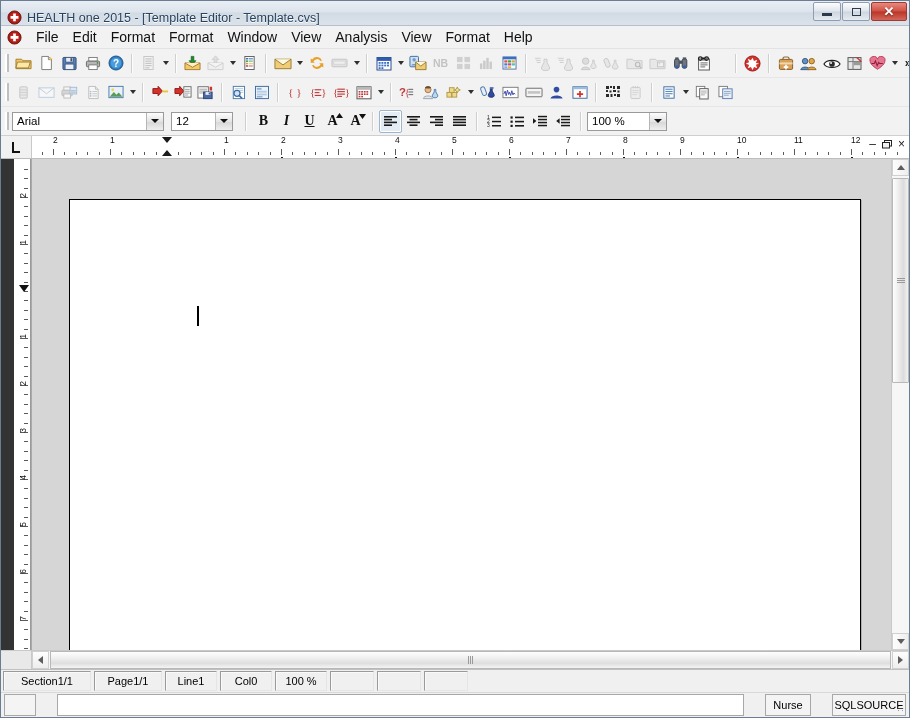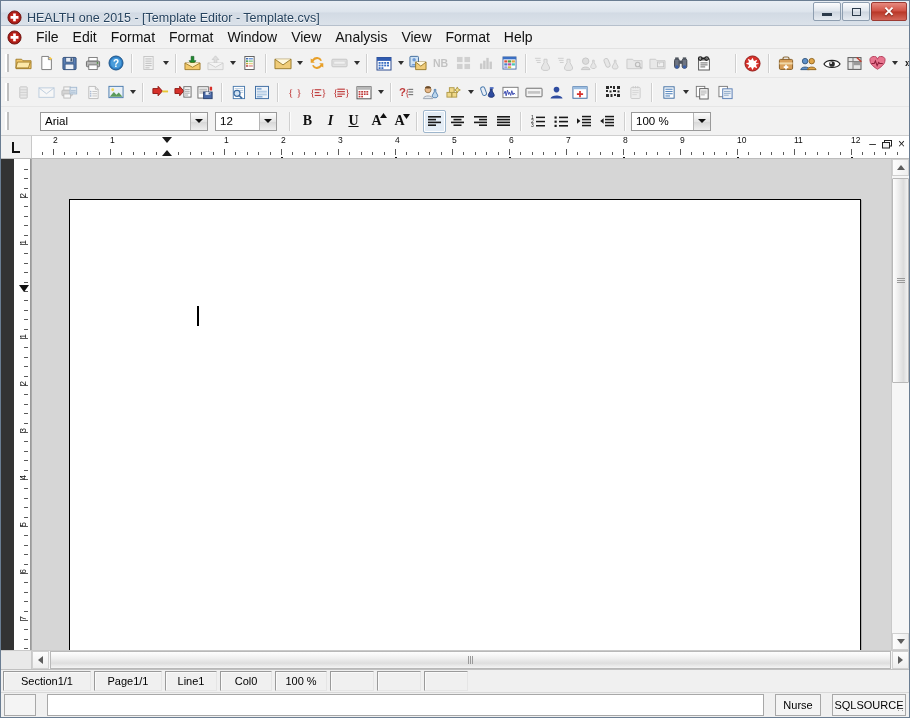--- a/index.html
+++ b/index.html
@@ -110,21 +110,21 @@
   .combo .drop{
     width:16px;height:17px;flex:0 0 16px;
     background:linear-gradient(#fdfdfd,#e4e4e4 50%,#d6d6d6 51%,#efefef);
     border-left:1px solid #b5b5b5;
     display:flex;align-items:center;justify-content:center;
   }
   .combo .drop i{
     width:0;height:0;border-left:4px solid transparent;
     border-right:4px solid transparent;border-top:4.5px solid #101010;
   }
-  #font-combo{width:168px;margin-left:28px;}
+  #font-combo{width:152px;margin-left:0;}
   #size-combo{width:62px;}
   #zoom-combo{width:80px;}
   .fbtn{
     width:23px;height:23px;flex:0 0 23px;display:flex;align-items:center;
     justify-content:center;border:1px solid transparent;border-radius:2px;
     box-sizing:border-box;font-size:13px;color:#111;
   }
   .fbtn.active{background:#e3ecf5;border:1px solid #9eb6cc;
                box-shadow:inset 0 0 0 1px #fff;}
   .fsep{width:1px;height:19px;background:#cfcfcf;margin:0 5px;flex:0 0 1px;
@@ -250,21 +250,21 @@
   .scell{
     border:1px solid #a8a8a8;background:#f0f0f0;box-sizing:border-box;
     display:flex;align-items:center;justify-content:center;
     font-size:11px;color:#000;padding:0 4px;white-space:nowrap;
     box-shadow:inset 1px 1px 0 #fafafa;
   }
   .scell.sunken{border-color:#9a9a9a #e5e5e5 #e5e5e5 #9a9a9a;}
   
   #bottombar{
     flex:0 0 22px;height:22px;display:flex;align-items:stretch;
-    background:#f0f0f0;padding:1px 3px;gap:11px;
+    background:#f0f0f0;padding:1px 3px;gap:21px;
     border-top:1px solid #d8d8d8;
   }
   .bcell{
     border:1px solid #a8a8a8;background:#f4f4f4;box-sizing:border-box;
     display:flex;align-items:center;justify-content:center;
     font-size:11px;color:#000;padding:0 6px;white-space:nowrap;
   }
   #bb-small{width:32px;flex:0 0 32px;}
   #bb-wide{flex:1 1 auto;background:#fff;}
   #bb-nurse{width:46px;flex:0 0 46px;}

